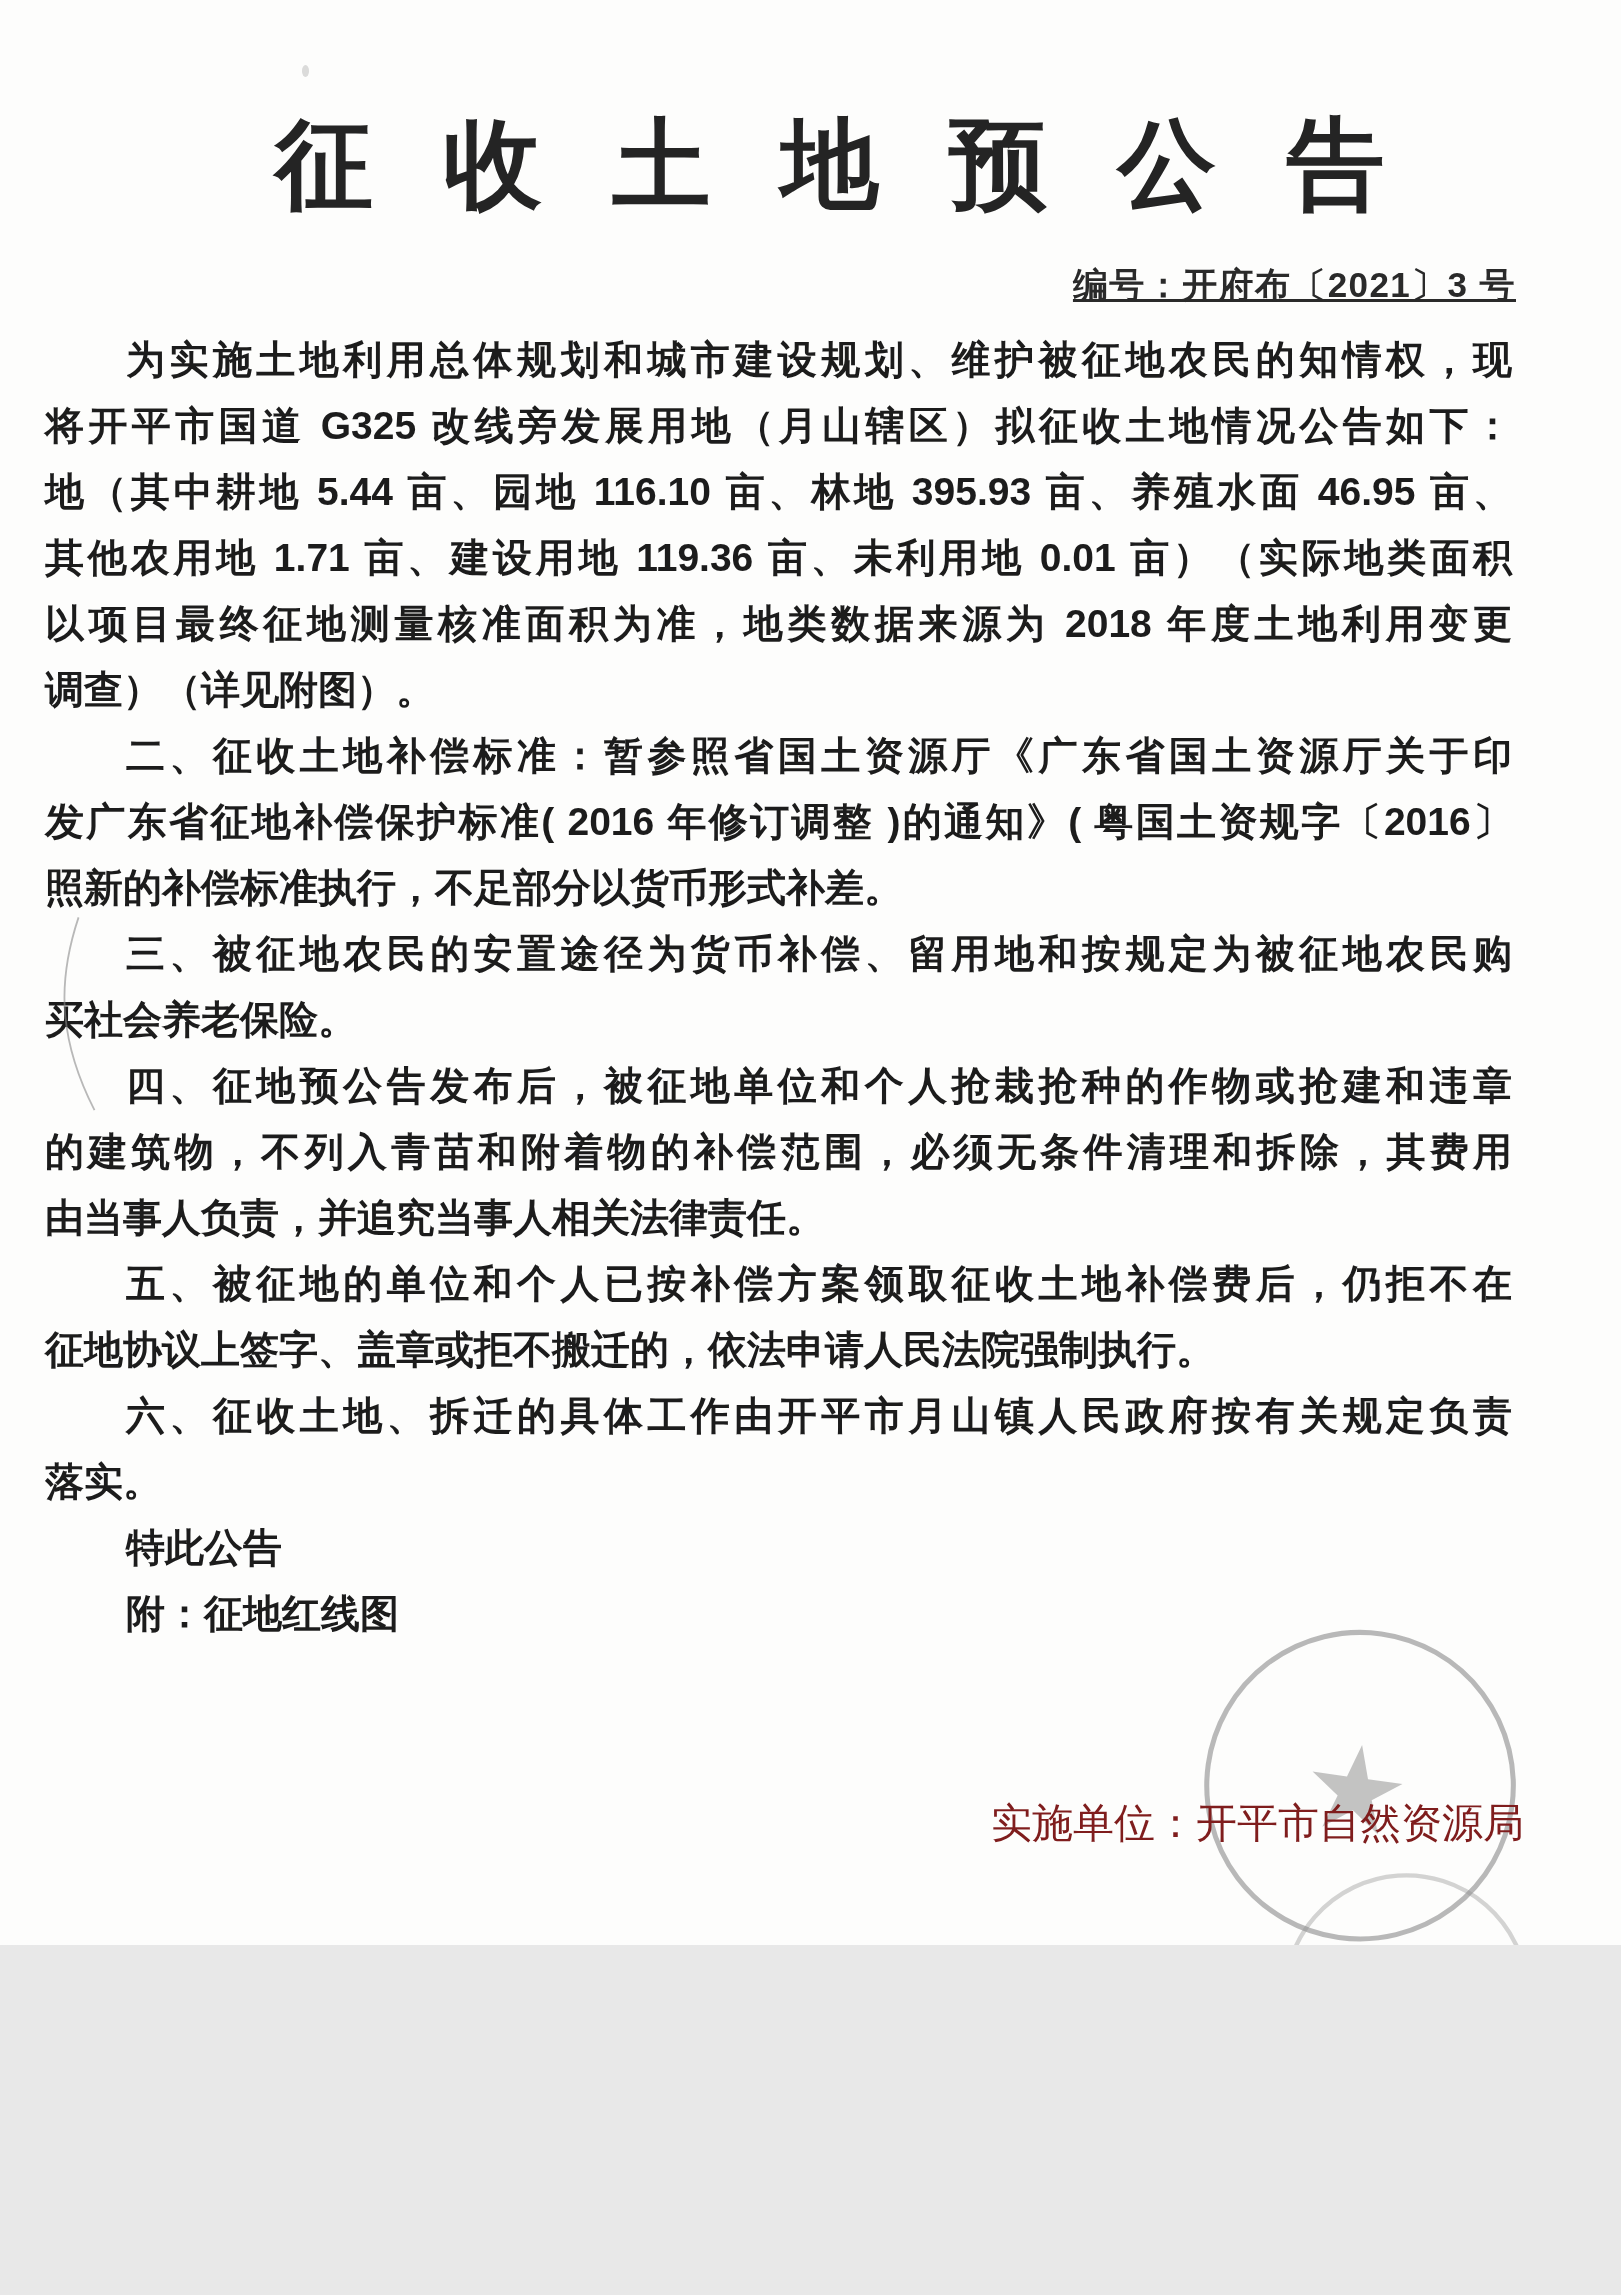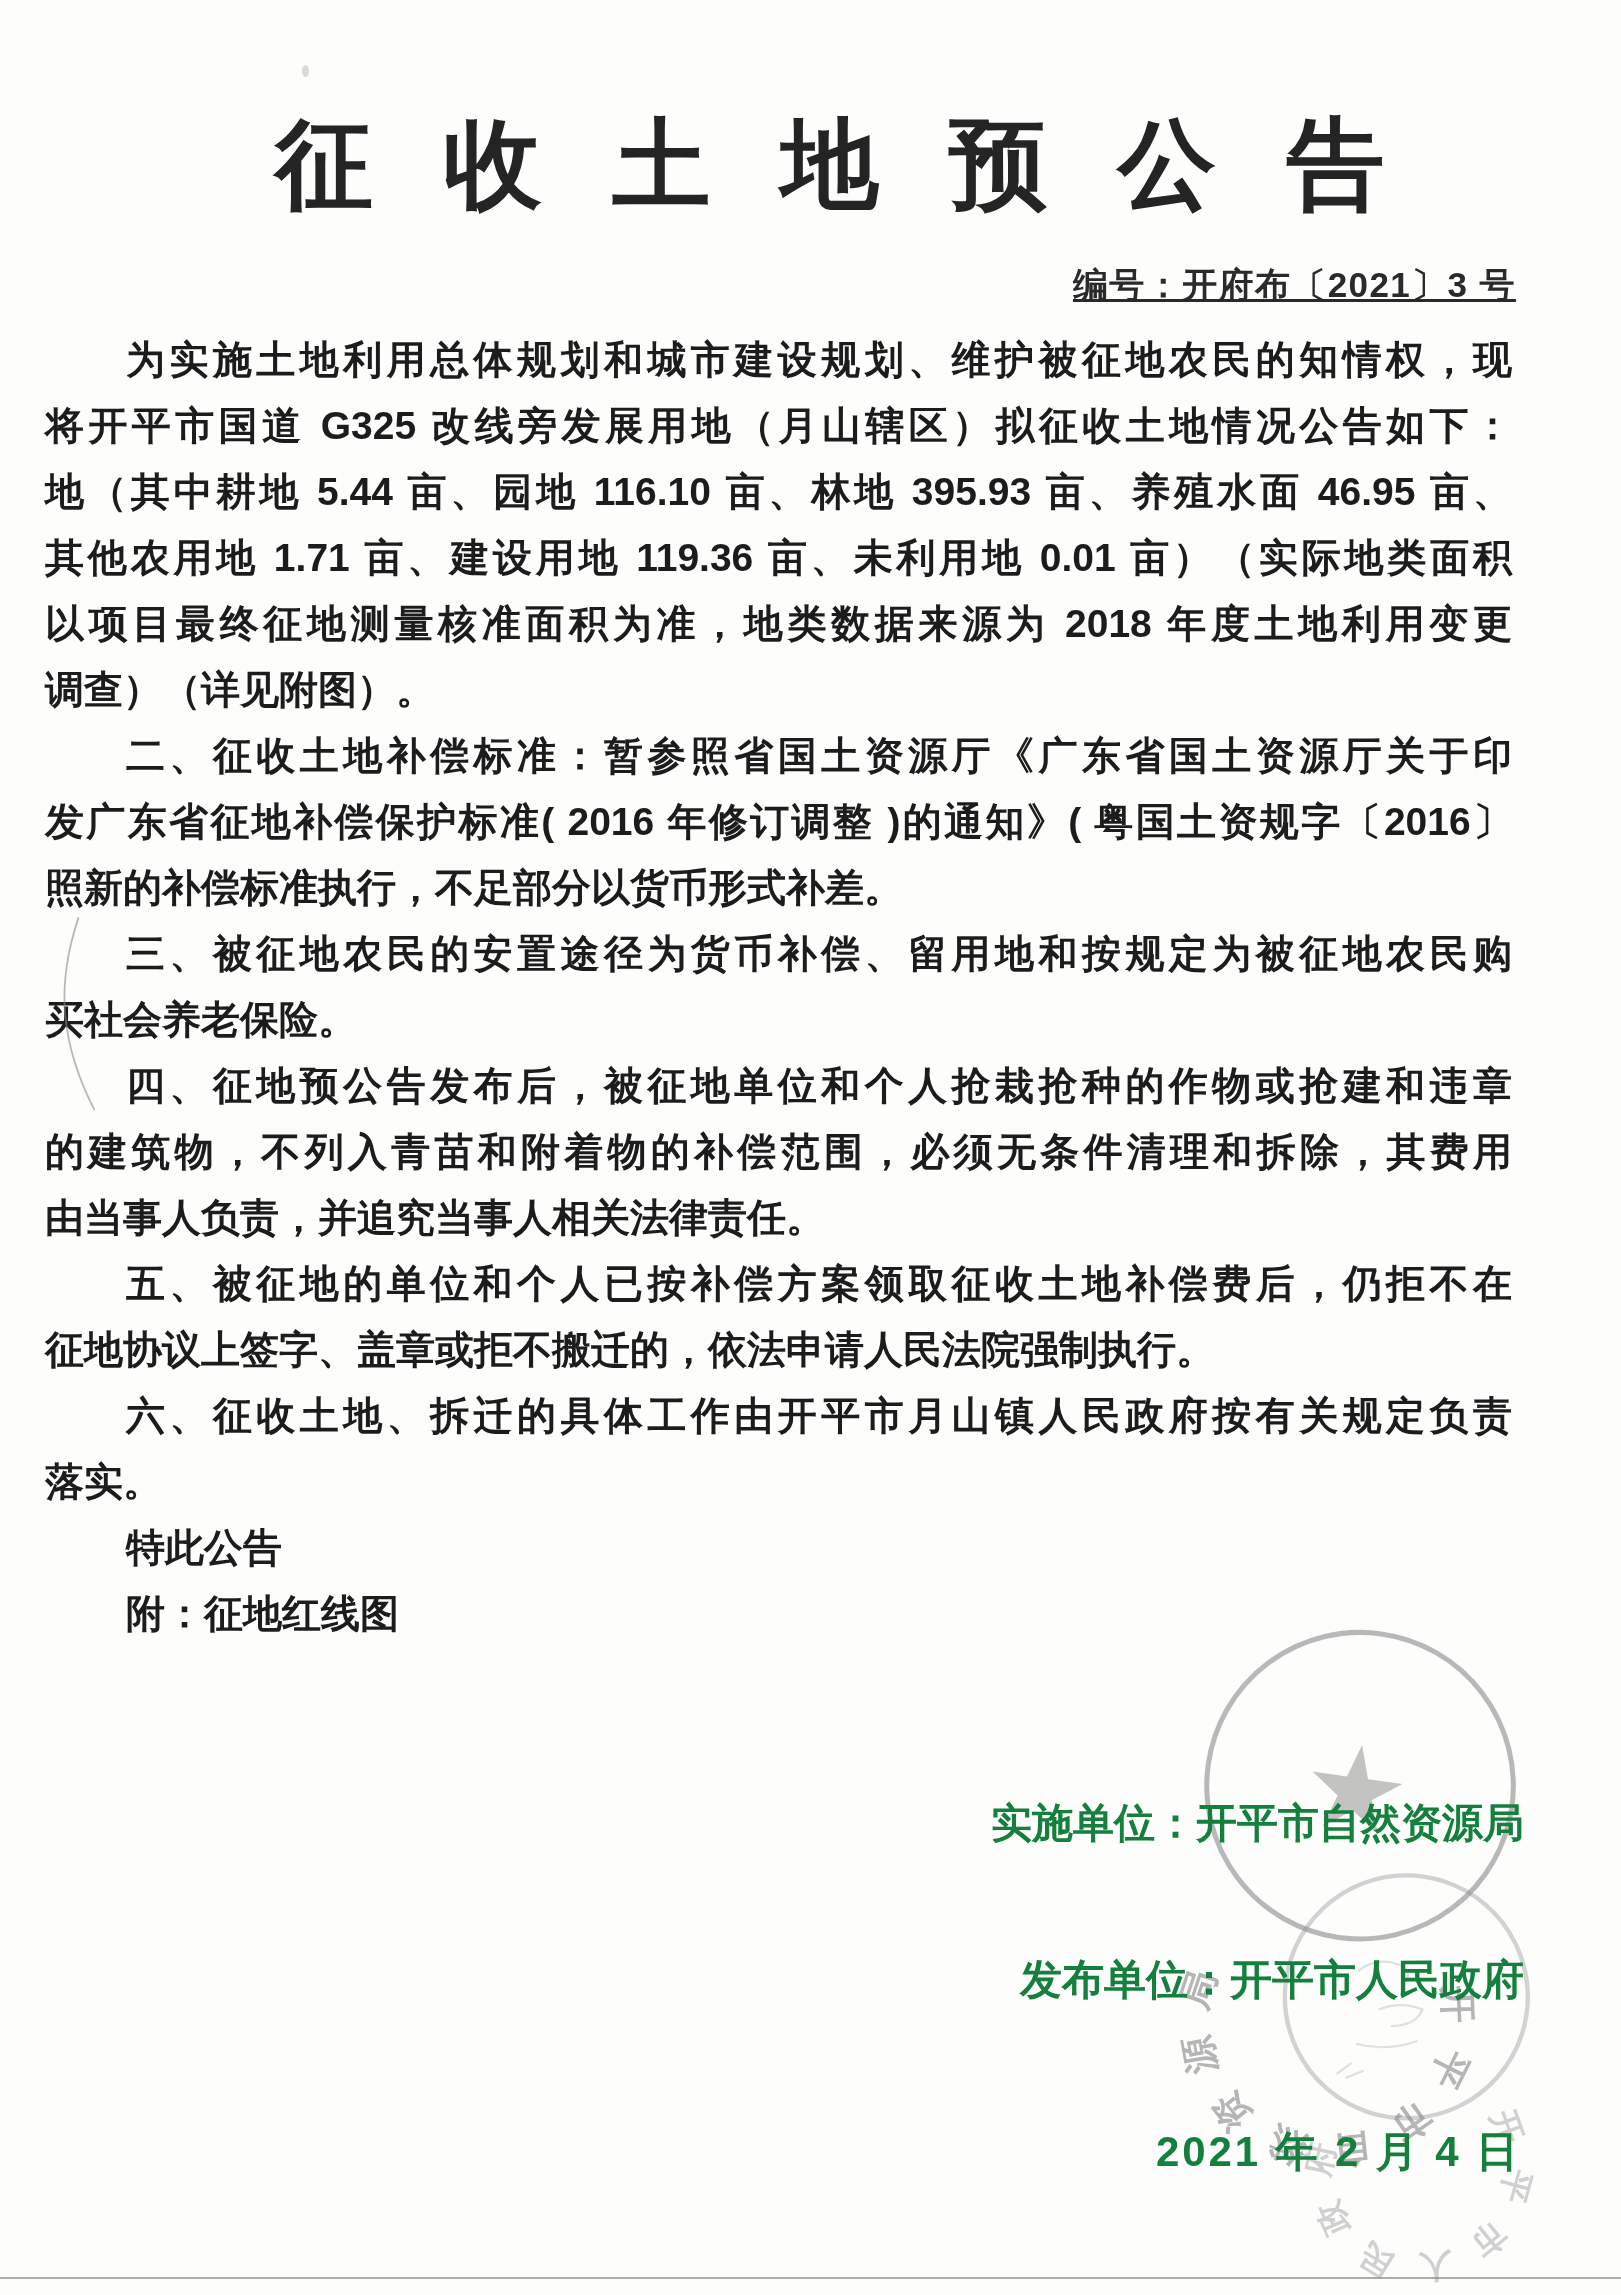--- a/index.html
+++ b/index.html
@@ -1,18 +1,18 @@
 <!DOCTYPE html>
 <html style="font-size:11.6px"><head>
 <meta charset="utf-8">
 <style>
   html,body { margin:0; padding:0; background:#e8e8e8; }
   .page {
     position:relative;
-    width:1622px; height:2295px;
+    width:1622px; height:1945px;
     margin:0 auto;
     background:#fdfdfc;
     font-family:"Liberation Sans", sans-serif;
     color:#1f1f1f;
     overflow:hidden;
   }
   .title {
     position:absolute;
     top:100px;
     left:calc(50% + 54px);
@@ -40,22 +40,22 @@
     font-weight:600;
     line-height:66px;
     color:#1c1c1c;
   }
   .line { height:66px; text-align:justify; overflow:visible; white-space:nowrap; }
   .line.fill { white-space:normal; text-align-last:justify; }
   .line.indent { text-indent:81px; }
   .sig {
     position:absolute;
     right:98px;
-    font-weight:700;
-    color:#15803d;
+    font-weight:400;
+    color:#7f1d1d;
     white-space:nowrap;
     z-index:2;
   }
   .sig.implementing { top:1796px; font-size:41px; }
   .sig.issuing      { top:1952px; font-size:42px; }
   .sig.date         { top:2124px; right:101px; font-size:42px; letter-spacing:2.9px; }
   .seals { position:absolute; left:1114px; top:1563px; z-index:1; }
   .left-artifact { position:absolute; left:51px; top:913px; z-index:1; }
   .smudge {
     position:absolute; left:302px; top:65px;

